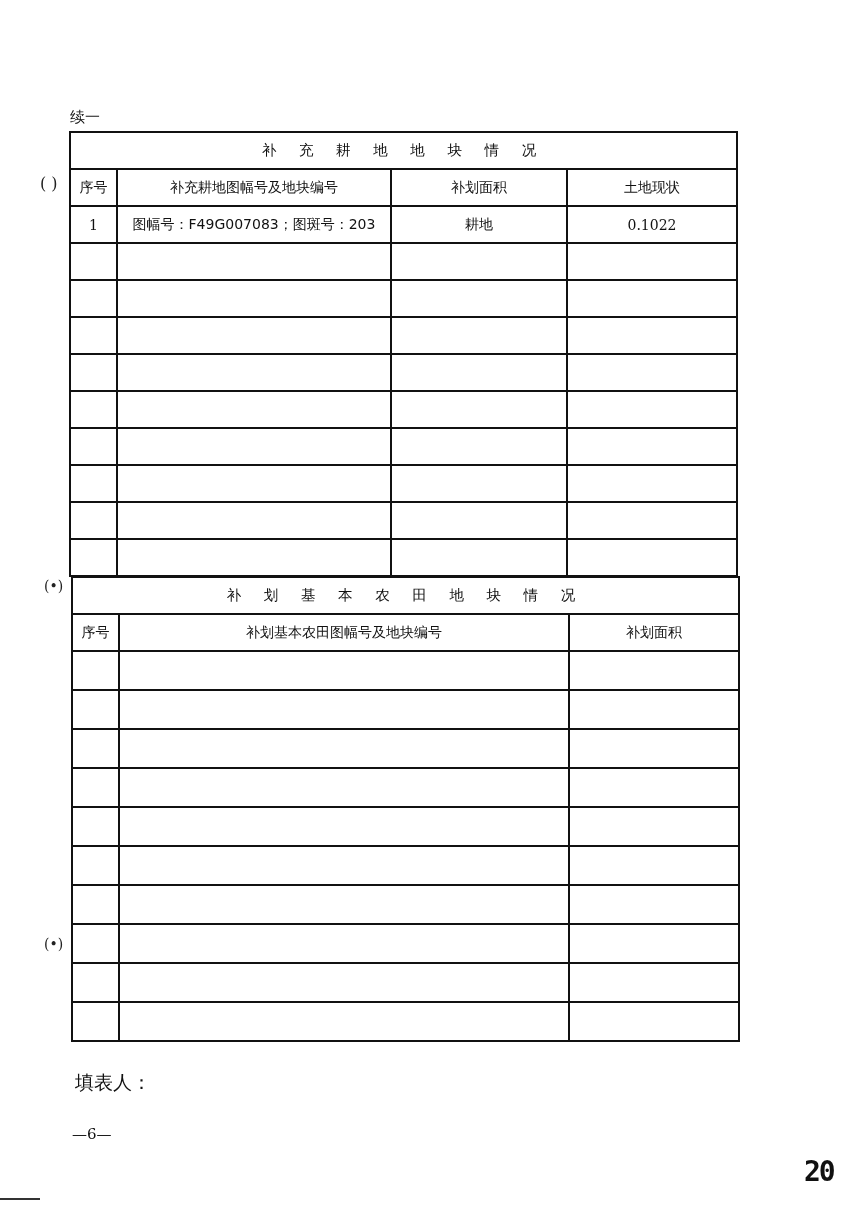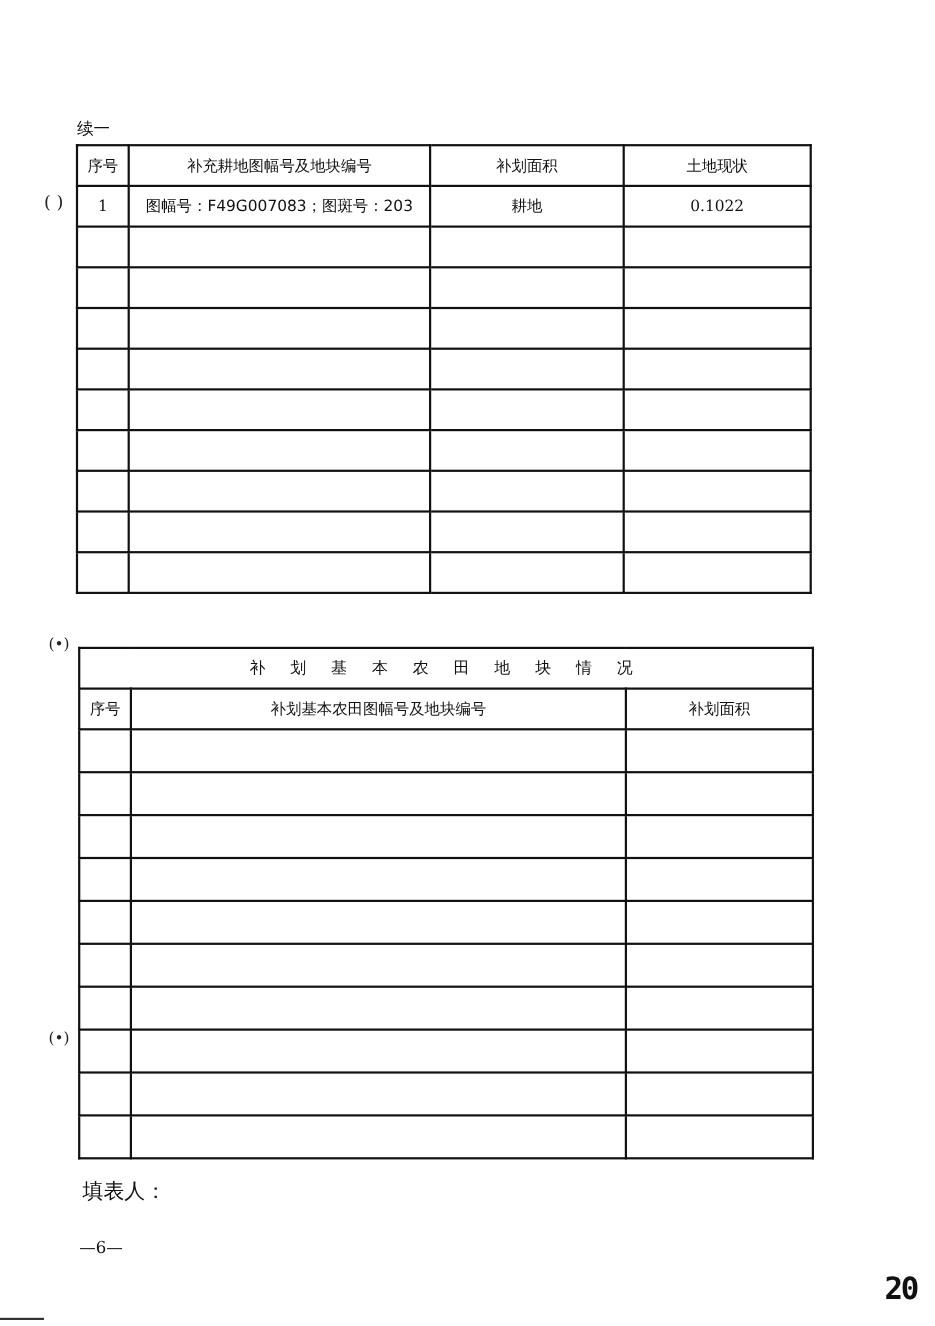--- a/index.html
+++ b/index.html
@@ -6,40 +6,43 @@
   body { width:850px; height:1205px; background:#ffffff; position:relative; overflow:hidden;
          font-family:"DejaVu Serif", serif; color:#111; }
   .abs { position:absolute; }
   .cont { left:70px; top:108px; font-size:15px; font-family:"DejaVu Sans", sans-serif; }
   table { border-collapse:collapse; position:absolute; table-layout:fixed; }
   td { border:2px solid #111; padding:0; text-align:center; vertical-align:middle; font-size:14px;
        font-family:"DejaVu Sans", sans-serif; }
   td.title { letter-spacing:9px; font-size:14.5px; }
   td.num { font-family:"DejaVu Serif", serif; }
   .t1 { left:69px; top:131px; width:667px; }
-  .t2 { left:71px; top:576px; width:667px;margin-top:12px; }
+  .t2 { left:71px; top:576px; width:667px; }
   .fill { left:75px; top:1070px; font-size:19px; font-family:"DejaVu Sans", sans-serif; }
   .pageno { left:72px; top:1125px; font-size:15px; font-family:"DejaVu Serif", serif; }
   .stamp { left:804px; top:1155px; font-size:28px; font-family:"DejaVu Sans Mono", monospace; font-weight:bold; letter-spacing:-2px; }
   .mark { color:#222; font-size:16px; }
   .edge { left:0; top:1198px; width:40px; height:2px; background:#333; }
 </style>
 </head>
 <body>
 
 <div class="abs cont">续一</div>
 
 <table class="t1">
   <colgroup>
       <col style="width:47px">
       <col style="width:274px">
       <col style="width:176px">
       <col style="width:170px">
     </colgroup>
   <tbody>
+      <tr style="height:37px">
+        <td colspan="4" class="title">补 充 耕 地 地 块 情 况</td>
+      </tr>
   <tr style="height:37px">
     <td>序号</td>
     <td>补充耕地图幅号及地块编号</td>
     <td>补划面积</td>
     <td>土地现状</td>
   </tr>
   <tr style="height:37px">
     <td class="num">1</td>
     <td>图幅号：F49G007083；图斑号：203</td>
     <td>耕地</td>

